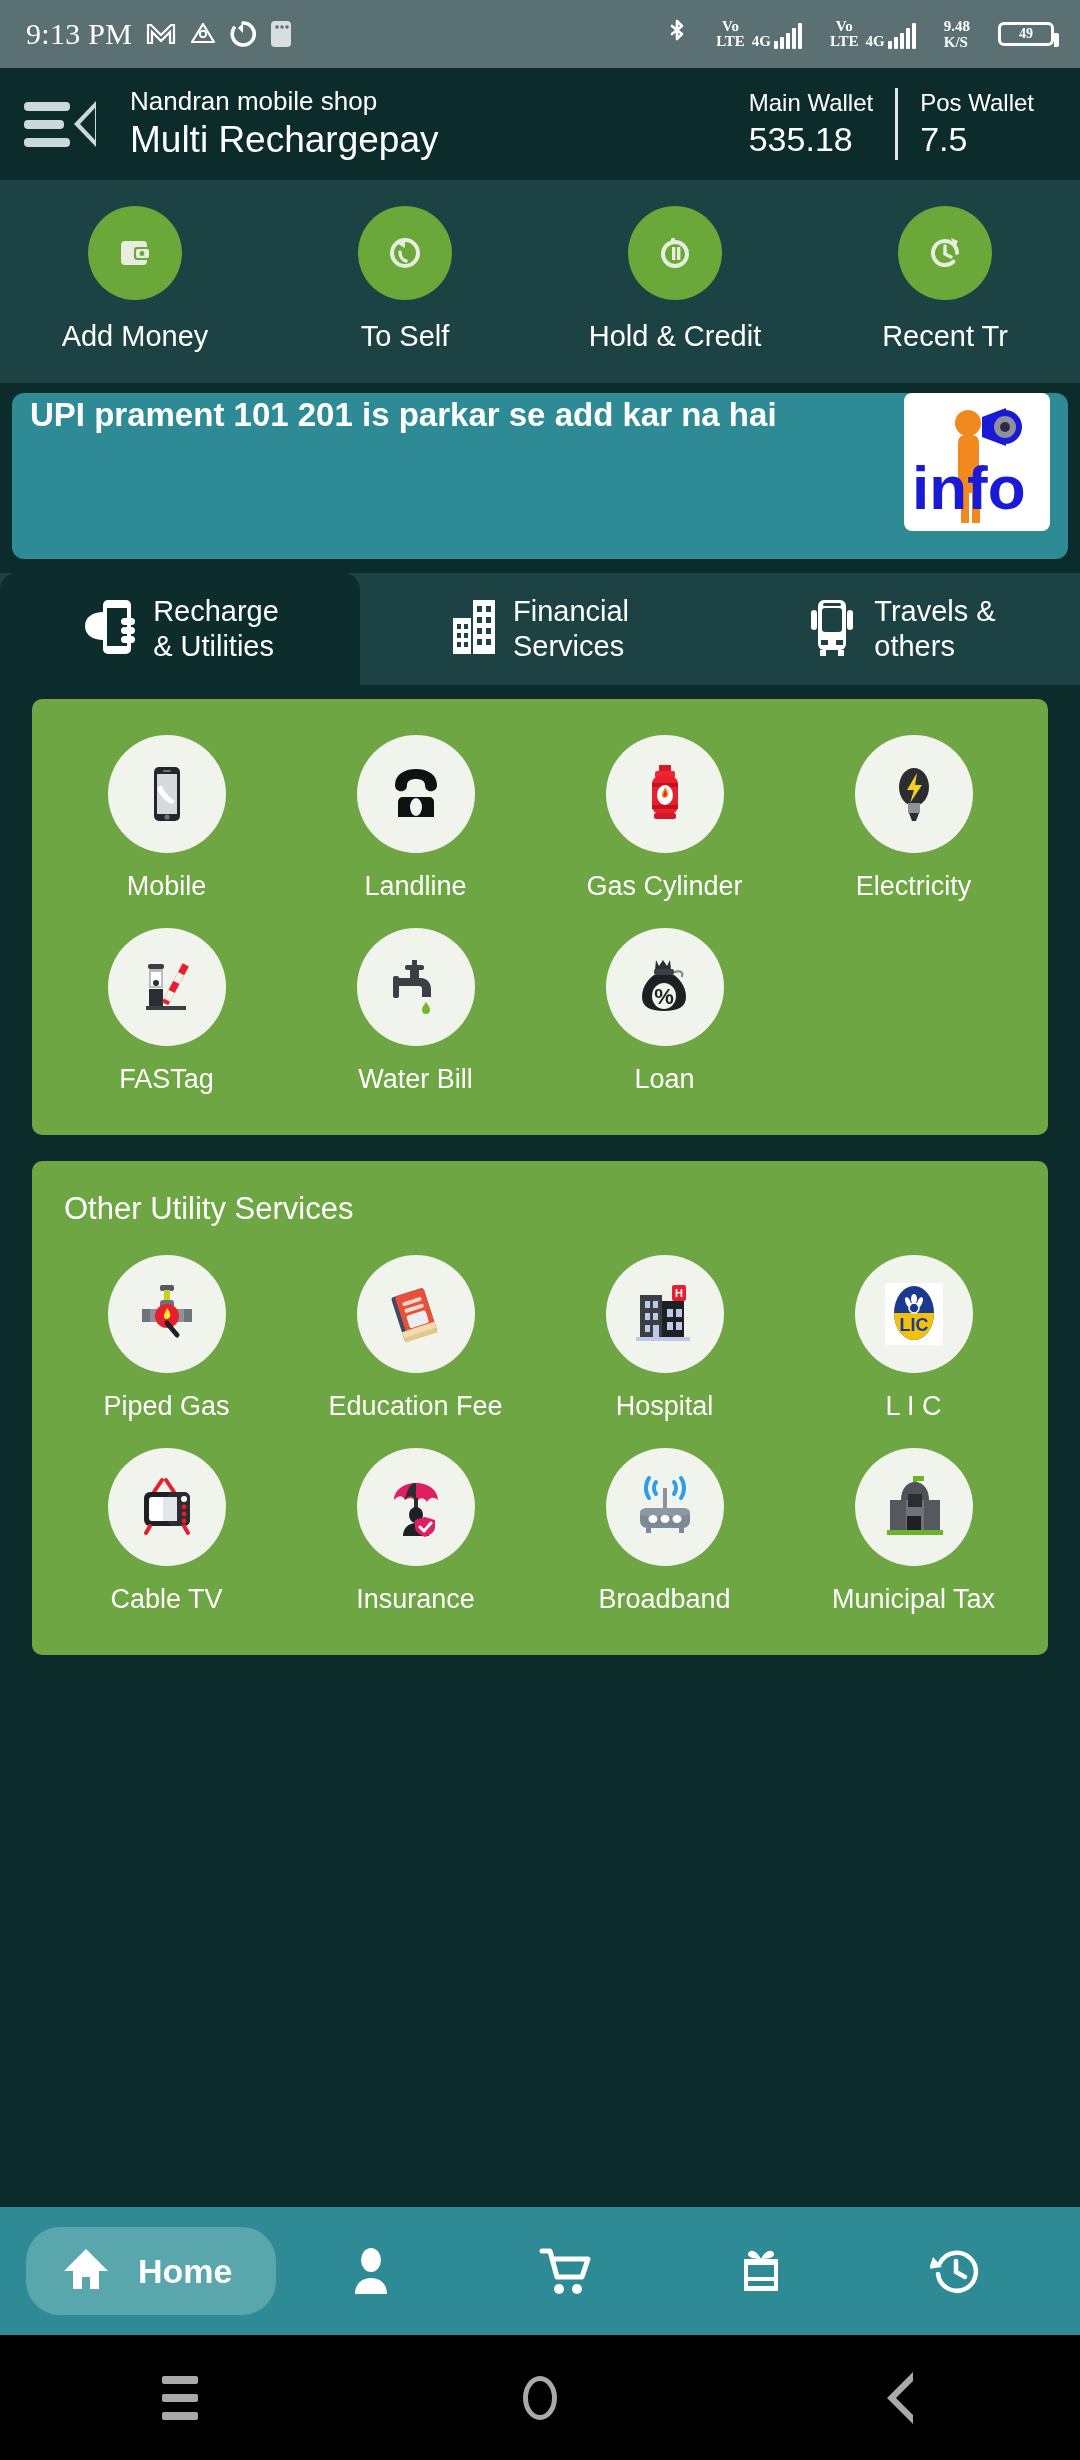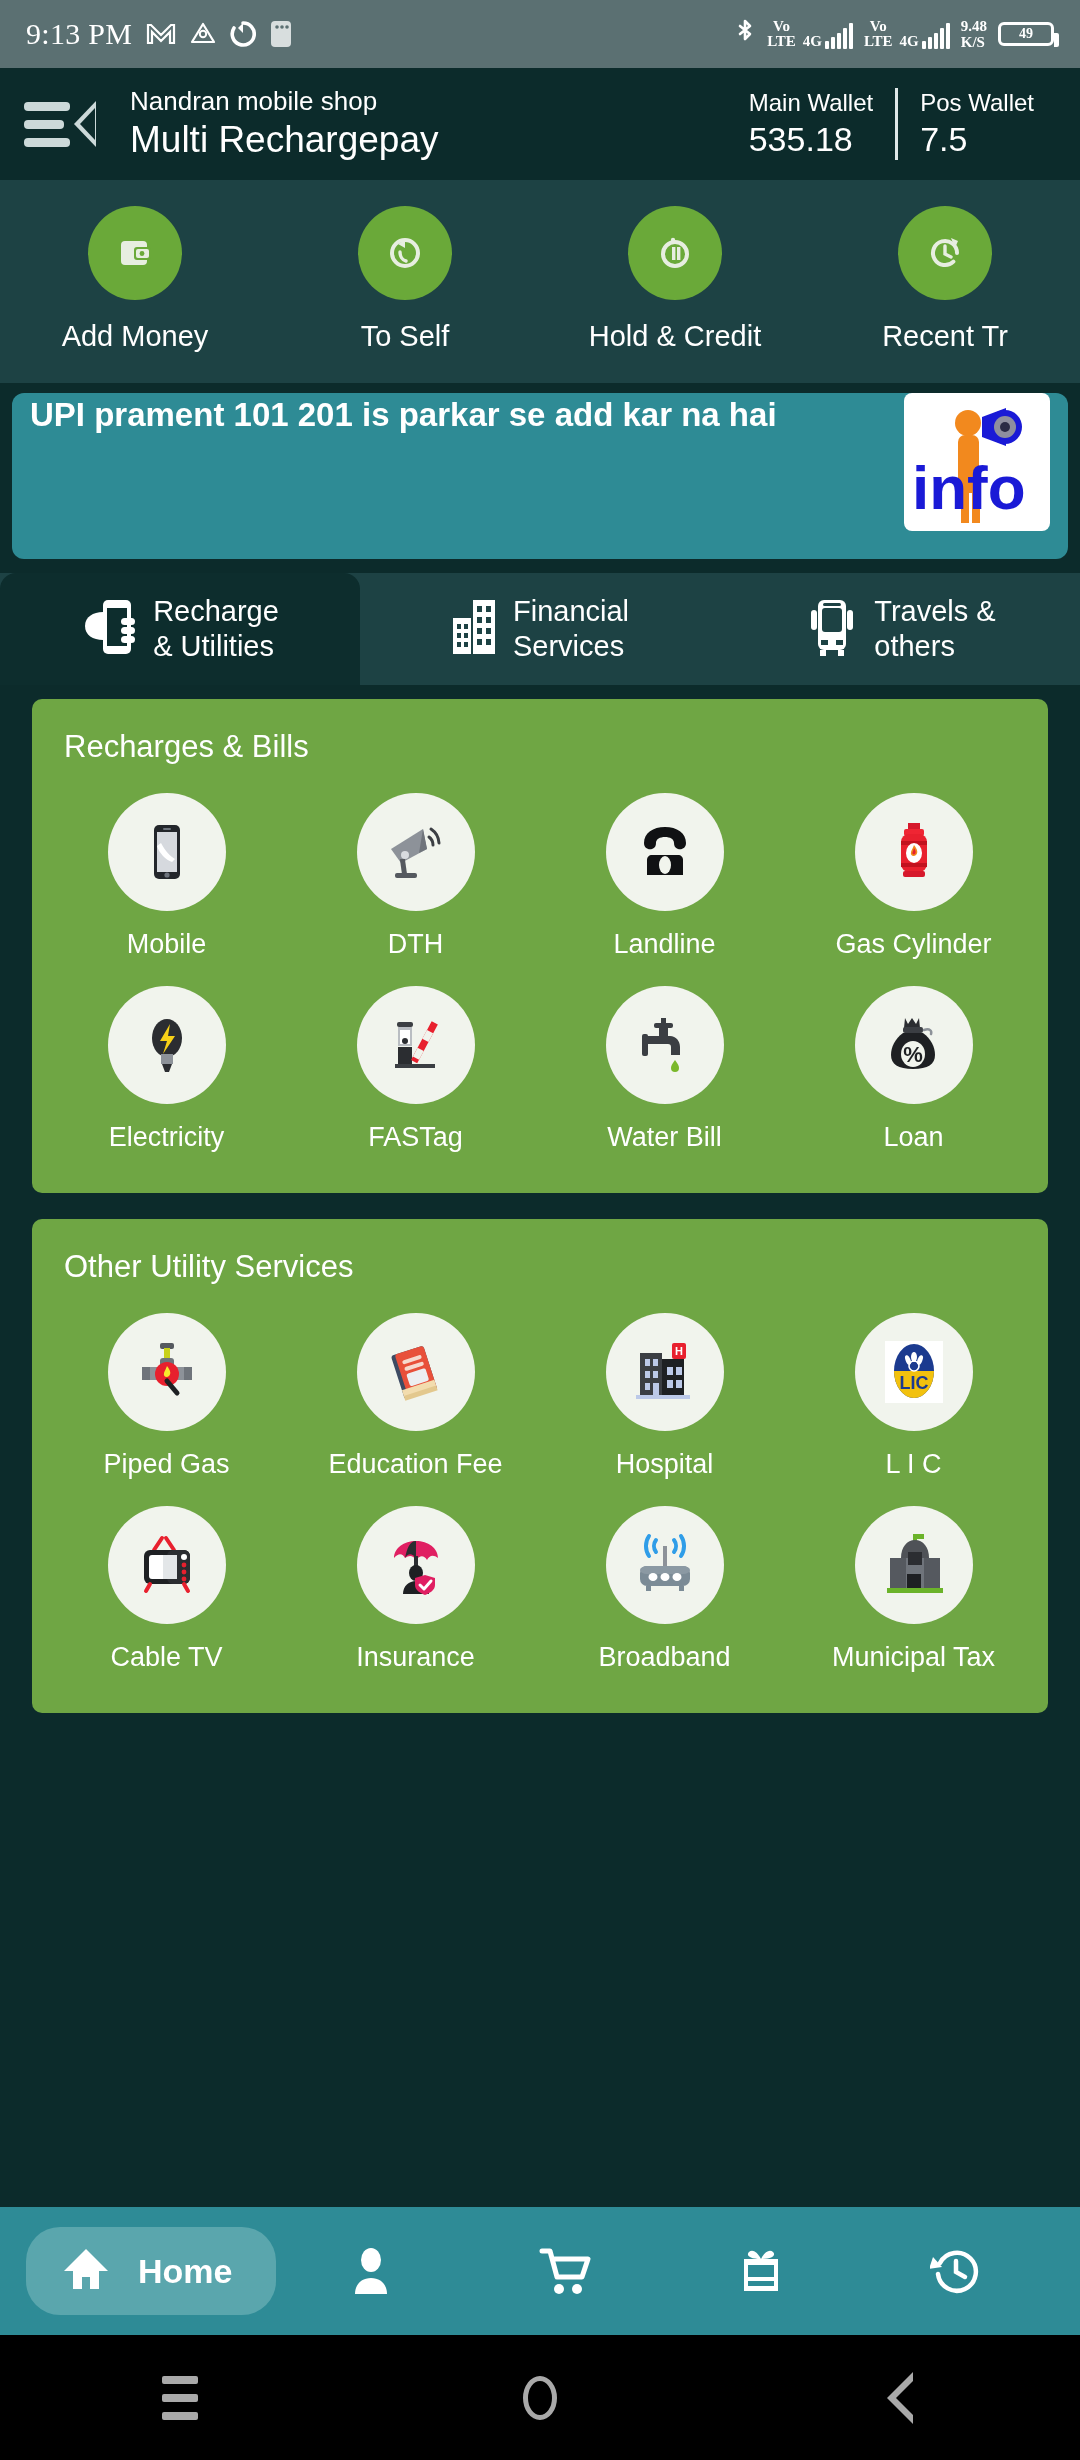--- a/index.html
+++ b/index.html
@@ -11,21 +11,21 @@
   }
   .screen { position: relative; width: 1080px; height: 2460px; background: #0c2b2b; }
 
   
   .statusbar {
     height: 68px; background: #5b7072; color: #fff;
     display: flex; align-items: center; justify-content: space-between;
     padding: 0 26px; font-size: 27px; font-family: Liberation Serif, serif;
   }
   .sb-left { display: flex; align-items: center; gap: 14px; }
-  .sb-right { display: flex; align-items: center; gap: 11px; }
+  .sb-right { display: flex; align-items: center; gap: 28px; }
   .sb-time { font-size: 30px; letter-spacing: .3px; }
   .sb-ico { display: inline-flex; align-items: center; }
   .dual { display: flex; align-items: flex-end; gap: 3px; }
   .volte { font-size: 15px; line-height: 15px; text-align: center; font-weight: 700; }
   .bars { display: flex; align-items: flex-end; gap: 2px; height: 26px; }
   .bars i { width: 4px; background: #fff; display: block; border-radius: 1px; }
   .bars i:nth-child(1){height:8px}.bars i:nth-child(2){height:12px}
   .bars i:nth-child(3){height:16px}.bars i:nth-child(4){height:21px}.bars i:nth-child(5){height:26px}
   .kbps { font-size: 15px; line-height: 16px; font-weight: 700; }
   .batt {
@@ -354,52 +354,35 @@
       </span>
       <span class="tab-label">
         <span>Travels &amp;</span><br><span>others</span>
       </span>
     </div>
   </div>
 
   <div class="content">
 
     <div class="card">
-      <div class="card-title">Recharges &amp; Bills</div>
       <div class="grid">
 
         <div class="cell">
           <div class="bubble">
             <svg width="74" height="74" viewBox="0 0 74 74">
                 <rect x="24" y="10" width="26" height="54" rx="5" fill="#23262b"></rect>
                 <rect x="27" y="17" width="20" height="40" fill="#d6d9de"></rect>
                 <rect x="33" y="13" width="8" height="2" rx="1" fill="#6d737c"></rect>
                 <circle cx="37" cy="60" r="2.6" fill="#6d737c"></circle>
                 <path d="M31 28c5 9 9 13 14 16l-3 3c-6-2-13-9-15-16z" fill="#fff"></path>
               </svg>
           </div>
           <div class="cell-label">Mobile</div>
         </div>
 
-        <div class="cell">
-          <div class="bubble">
-            <svg width="74" height="74" viewBox="0 0 74 74">
-                <path d="M12 34 L44 14 L48 34 L22 48 Z" fill="#8d9299"></path>
-                <path d="M44 14 L48 34 L40 38 Z" fill="#6f747b"></path>
-                <rect x="22" y="44" width="5" height="16" fill="#55595f" transform="rotate(-8 24 52)"></rect>
-                <rect x="16" y="58" width="22" height="5" rx="2" fill="#55595f"></rect>
-                <circle cx="26" cy="40" r="4" fill="#d8dbdf"></circle>
-                <g stroke="#3c3f44" stroke-width="3" fill="none" stroke-linecap="round">
-                  <path d="M50 22a10 10 0 0 1 4 8"></path>
-                  <path d="M52 14a18 18 0 0 1 8 14"></path>
-                </g>
-              </svg>
-          </div>
-          <div class="cell-label">DTH</div>
-        </div>
 
         <div class="cell">
           <div class="bubble">
             <svg width="74" height="74" viewBox="0 0 74 74">
                 <path d="M16 28c0-10 9-16 21-16s21 6 21 16c0 5-4 7-8 6-3-1-4-3-4-6 0-4-4-6-9-6s-9 2-9 6c0 3-1 5-4 6-4 1-8-1-8-6z" fill="#101113"></path>
                 <path d="M24 40h26c3 0 5 2 5 5v15H19V45c0-3 2-5 5-5z" fill="#101113"></path>
                 <ellipse cx="37" cy="50" rx="6" ry="9" fill="#f1f4ed"></ellipse>
               </svg>
           </div>
           <div class="cell-label">Landline</div>

